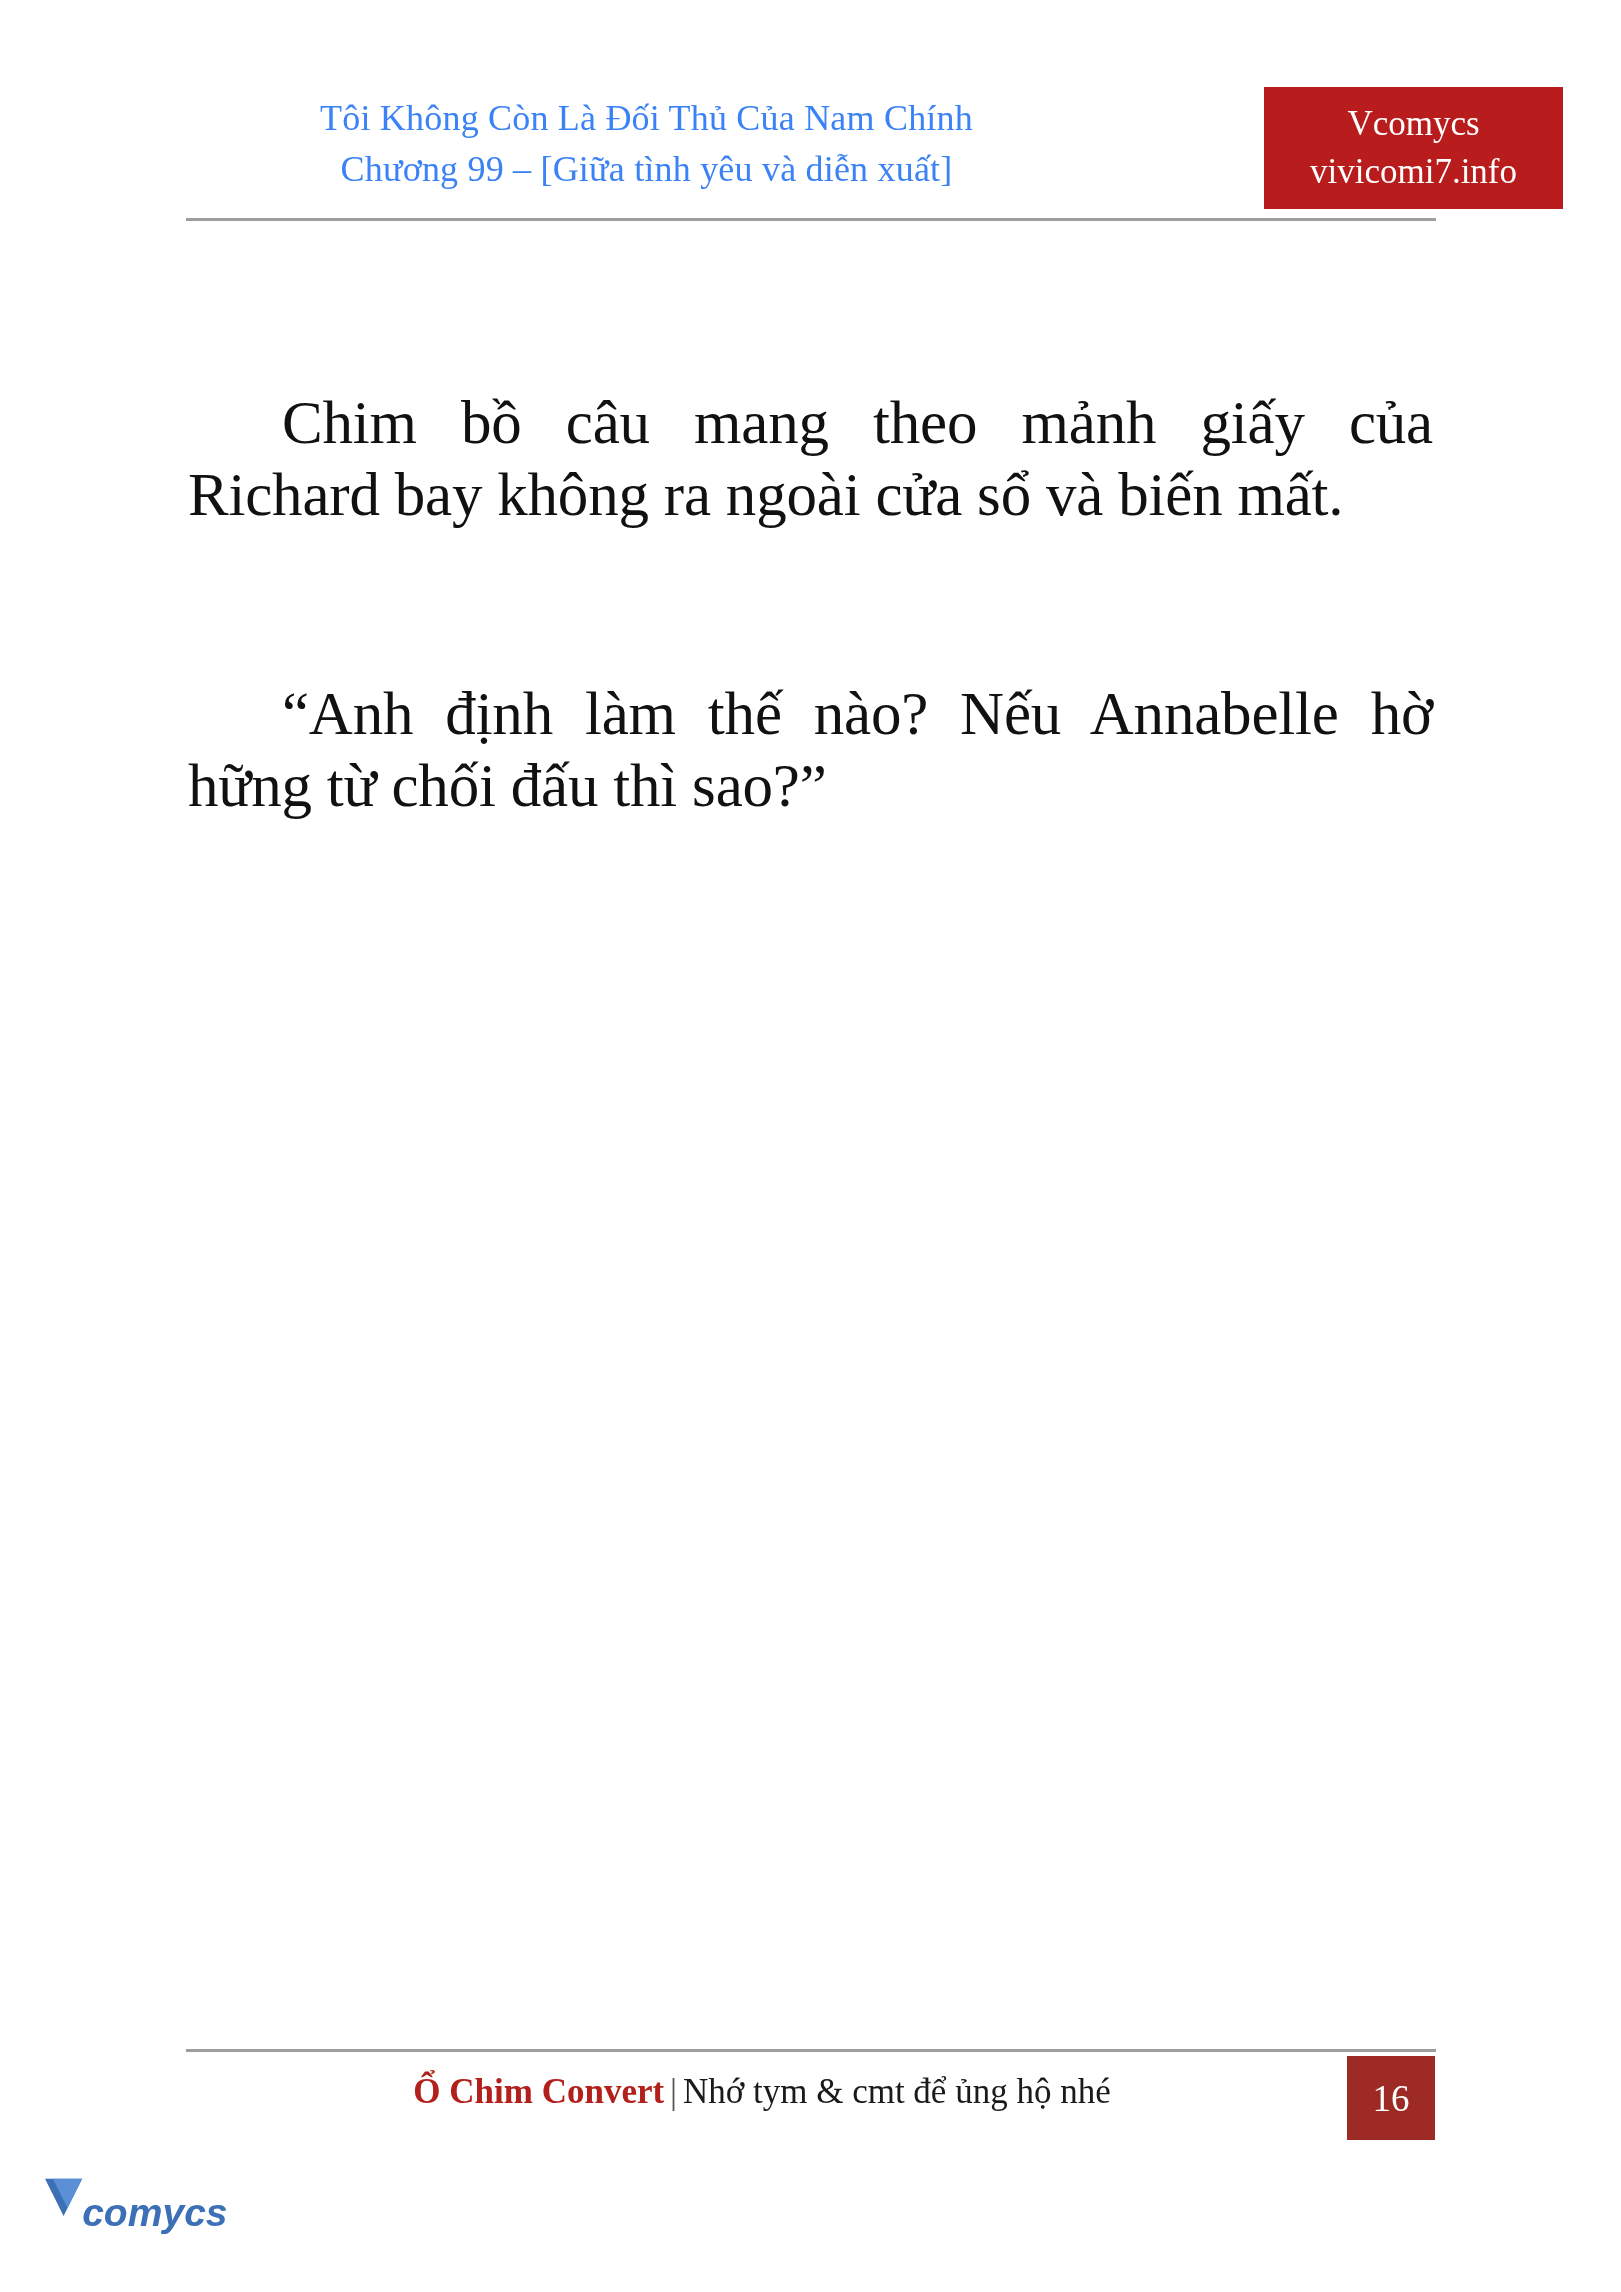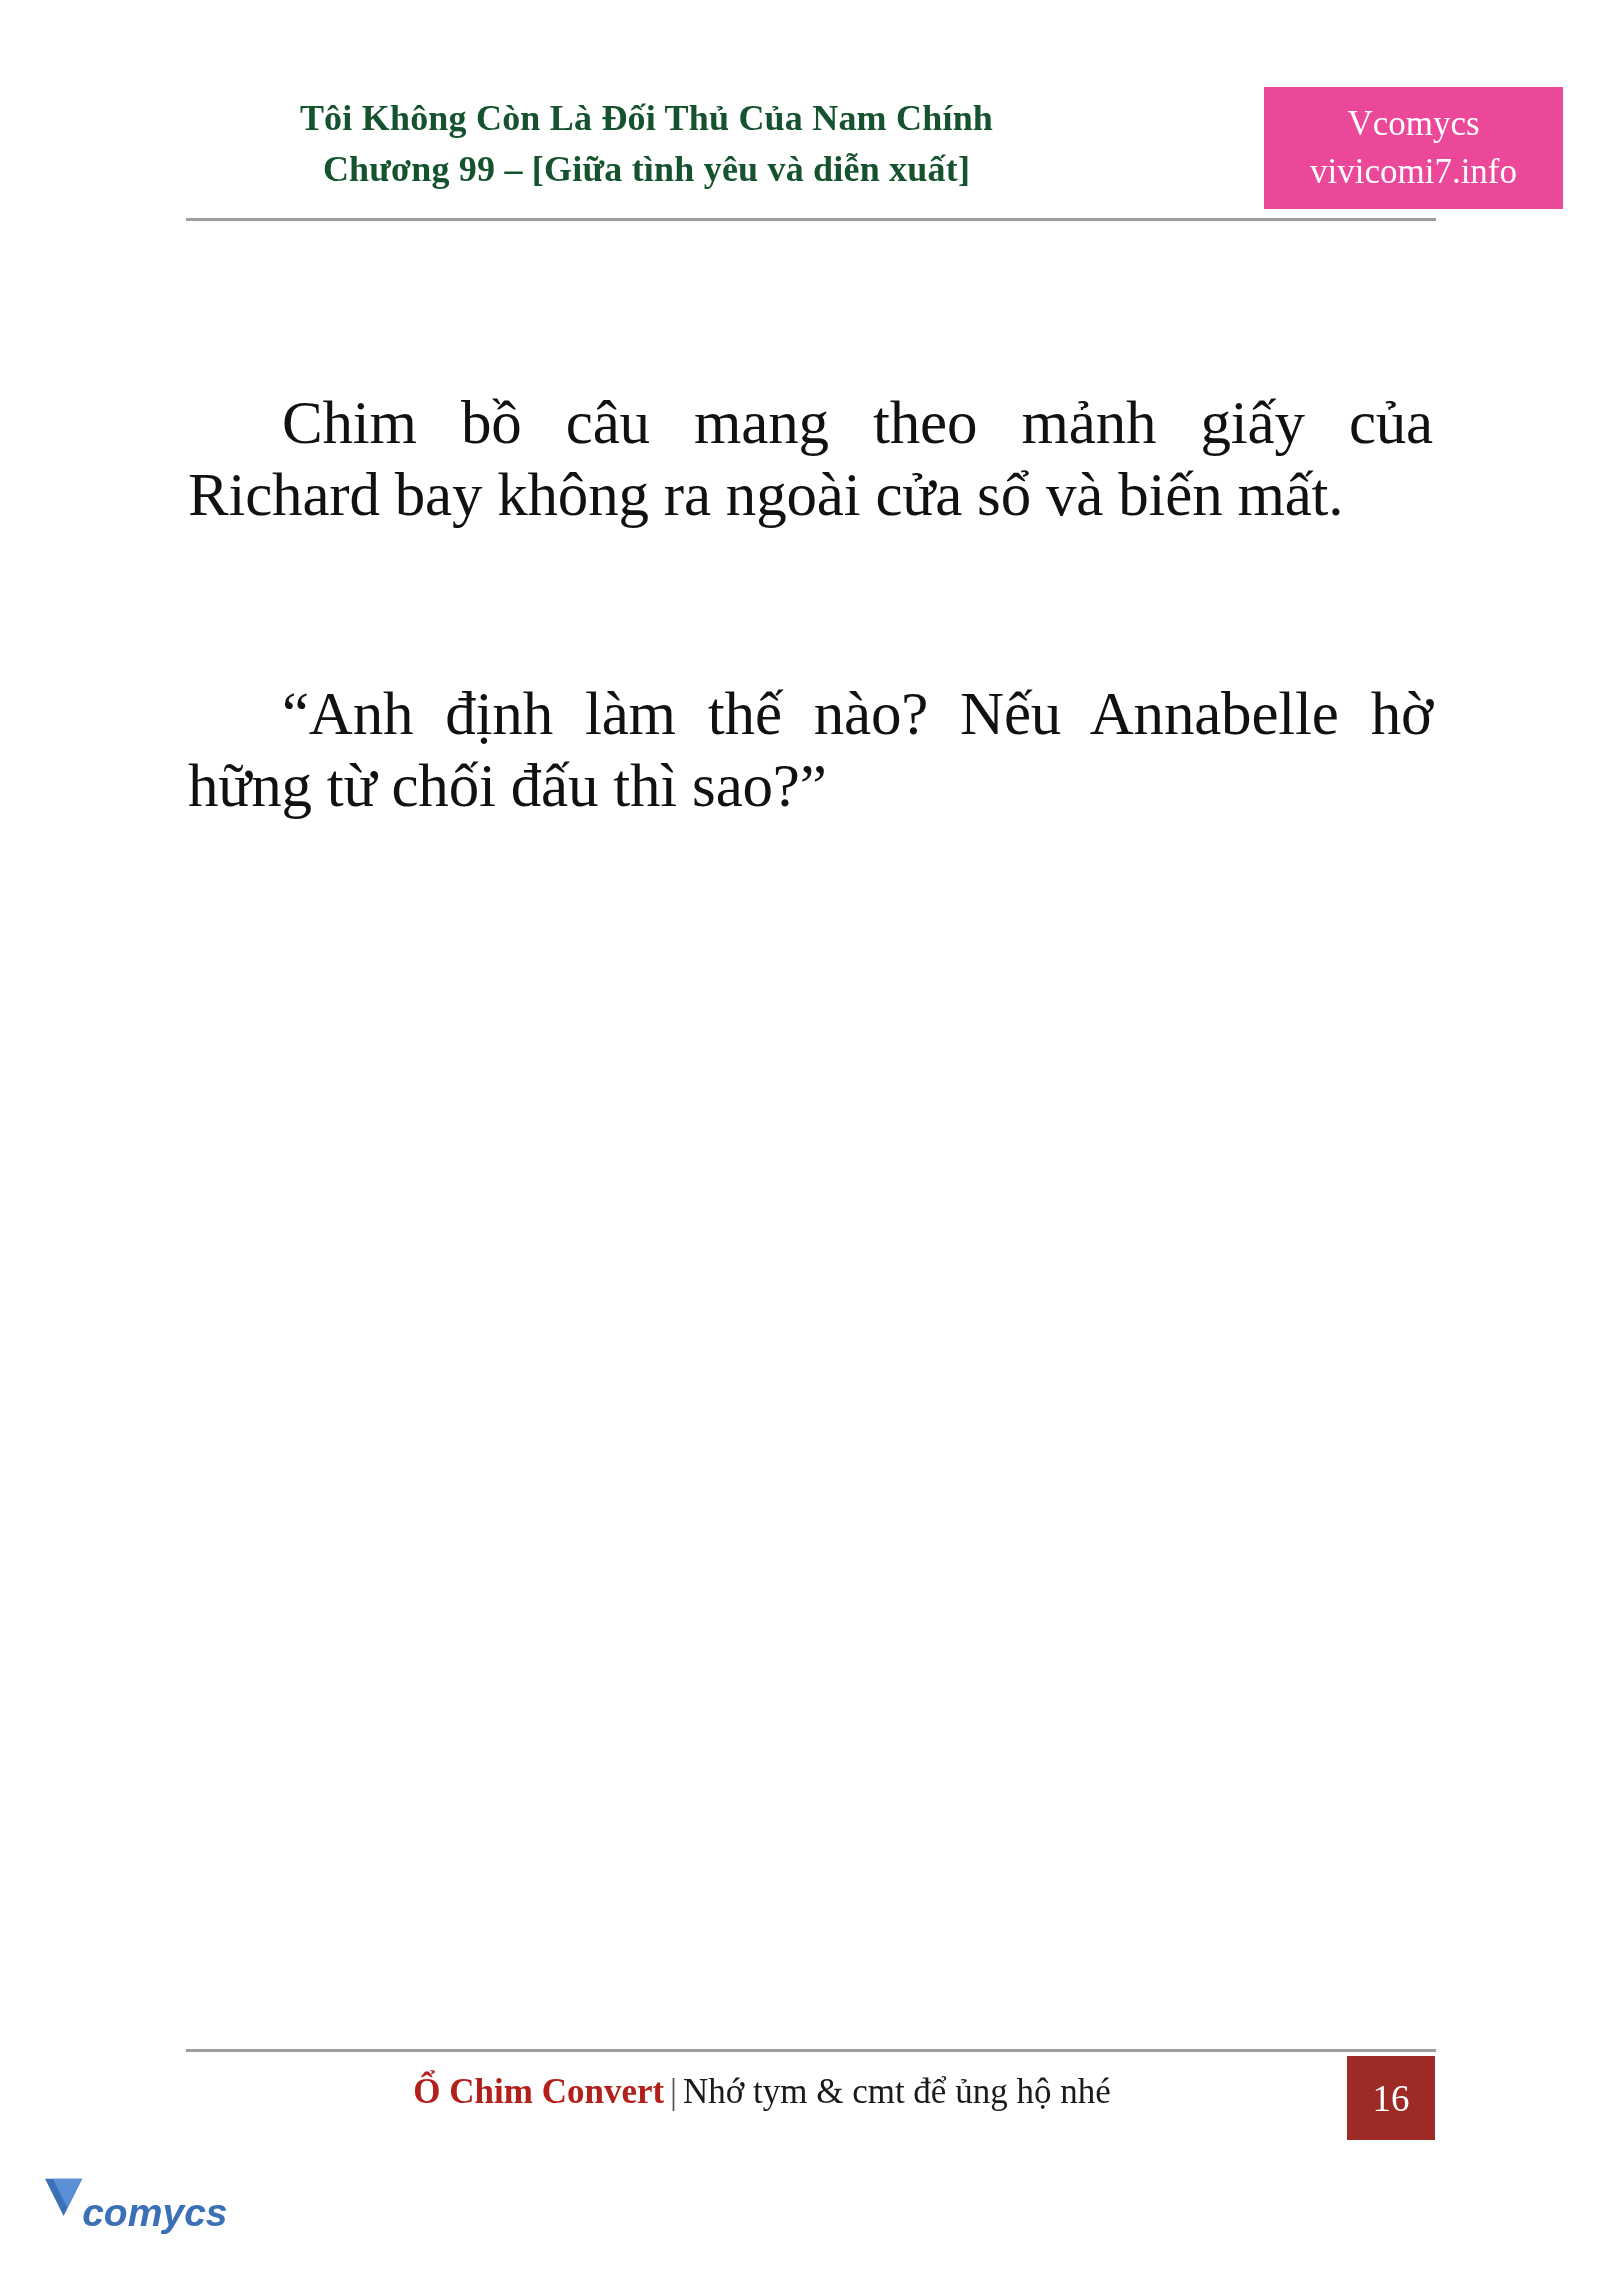--- a/index.html
+++ b/index.html
@@ -32,33 +32,32 @@
     height: 127px;
   }
   .header-text {
     position: absolute;
     left: 0;
     top: 0;
     width: 921px;
     text-align: center;
     font-size: 36px;
     line-height: 1.42;
-    color: #14532d;
+    color: #3b82f6;
     letter-spacing: 0.2px;
-    font-weight: bold;
   }
   .header-line-1 { white-space: nowrap; }
   .header-line-2 { white-space: nowrap; }
   .header-badge {
     position: absolute;
     left: 1078px;
     top: -5.9px;
     width: 299px;
     height: 122px;
-    background: #ec4899;
+    background: #b91c1c;
     color: #ffffff;
     display: flex;
     flex-direction: column;
     align-items: center;
     justify-content: center;
     font-size: 35px;
     line-height: 1.38;
   }
   .header-rule {
     position: absolute;

